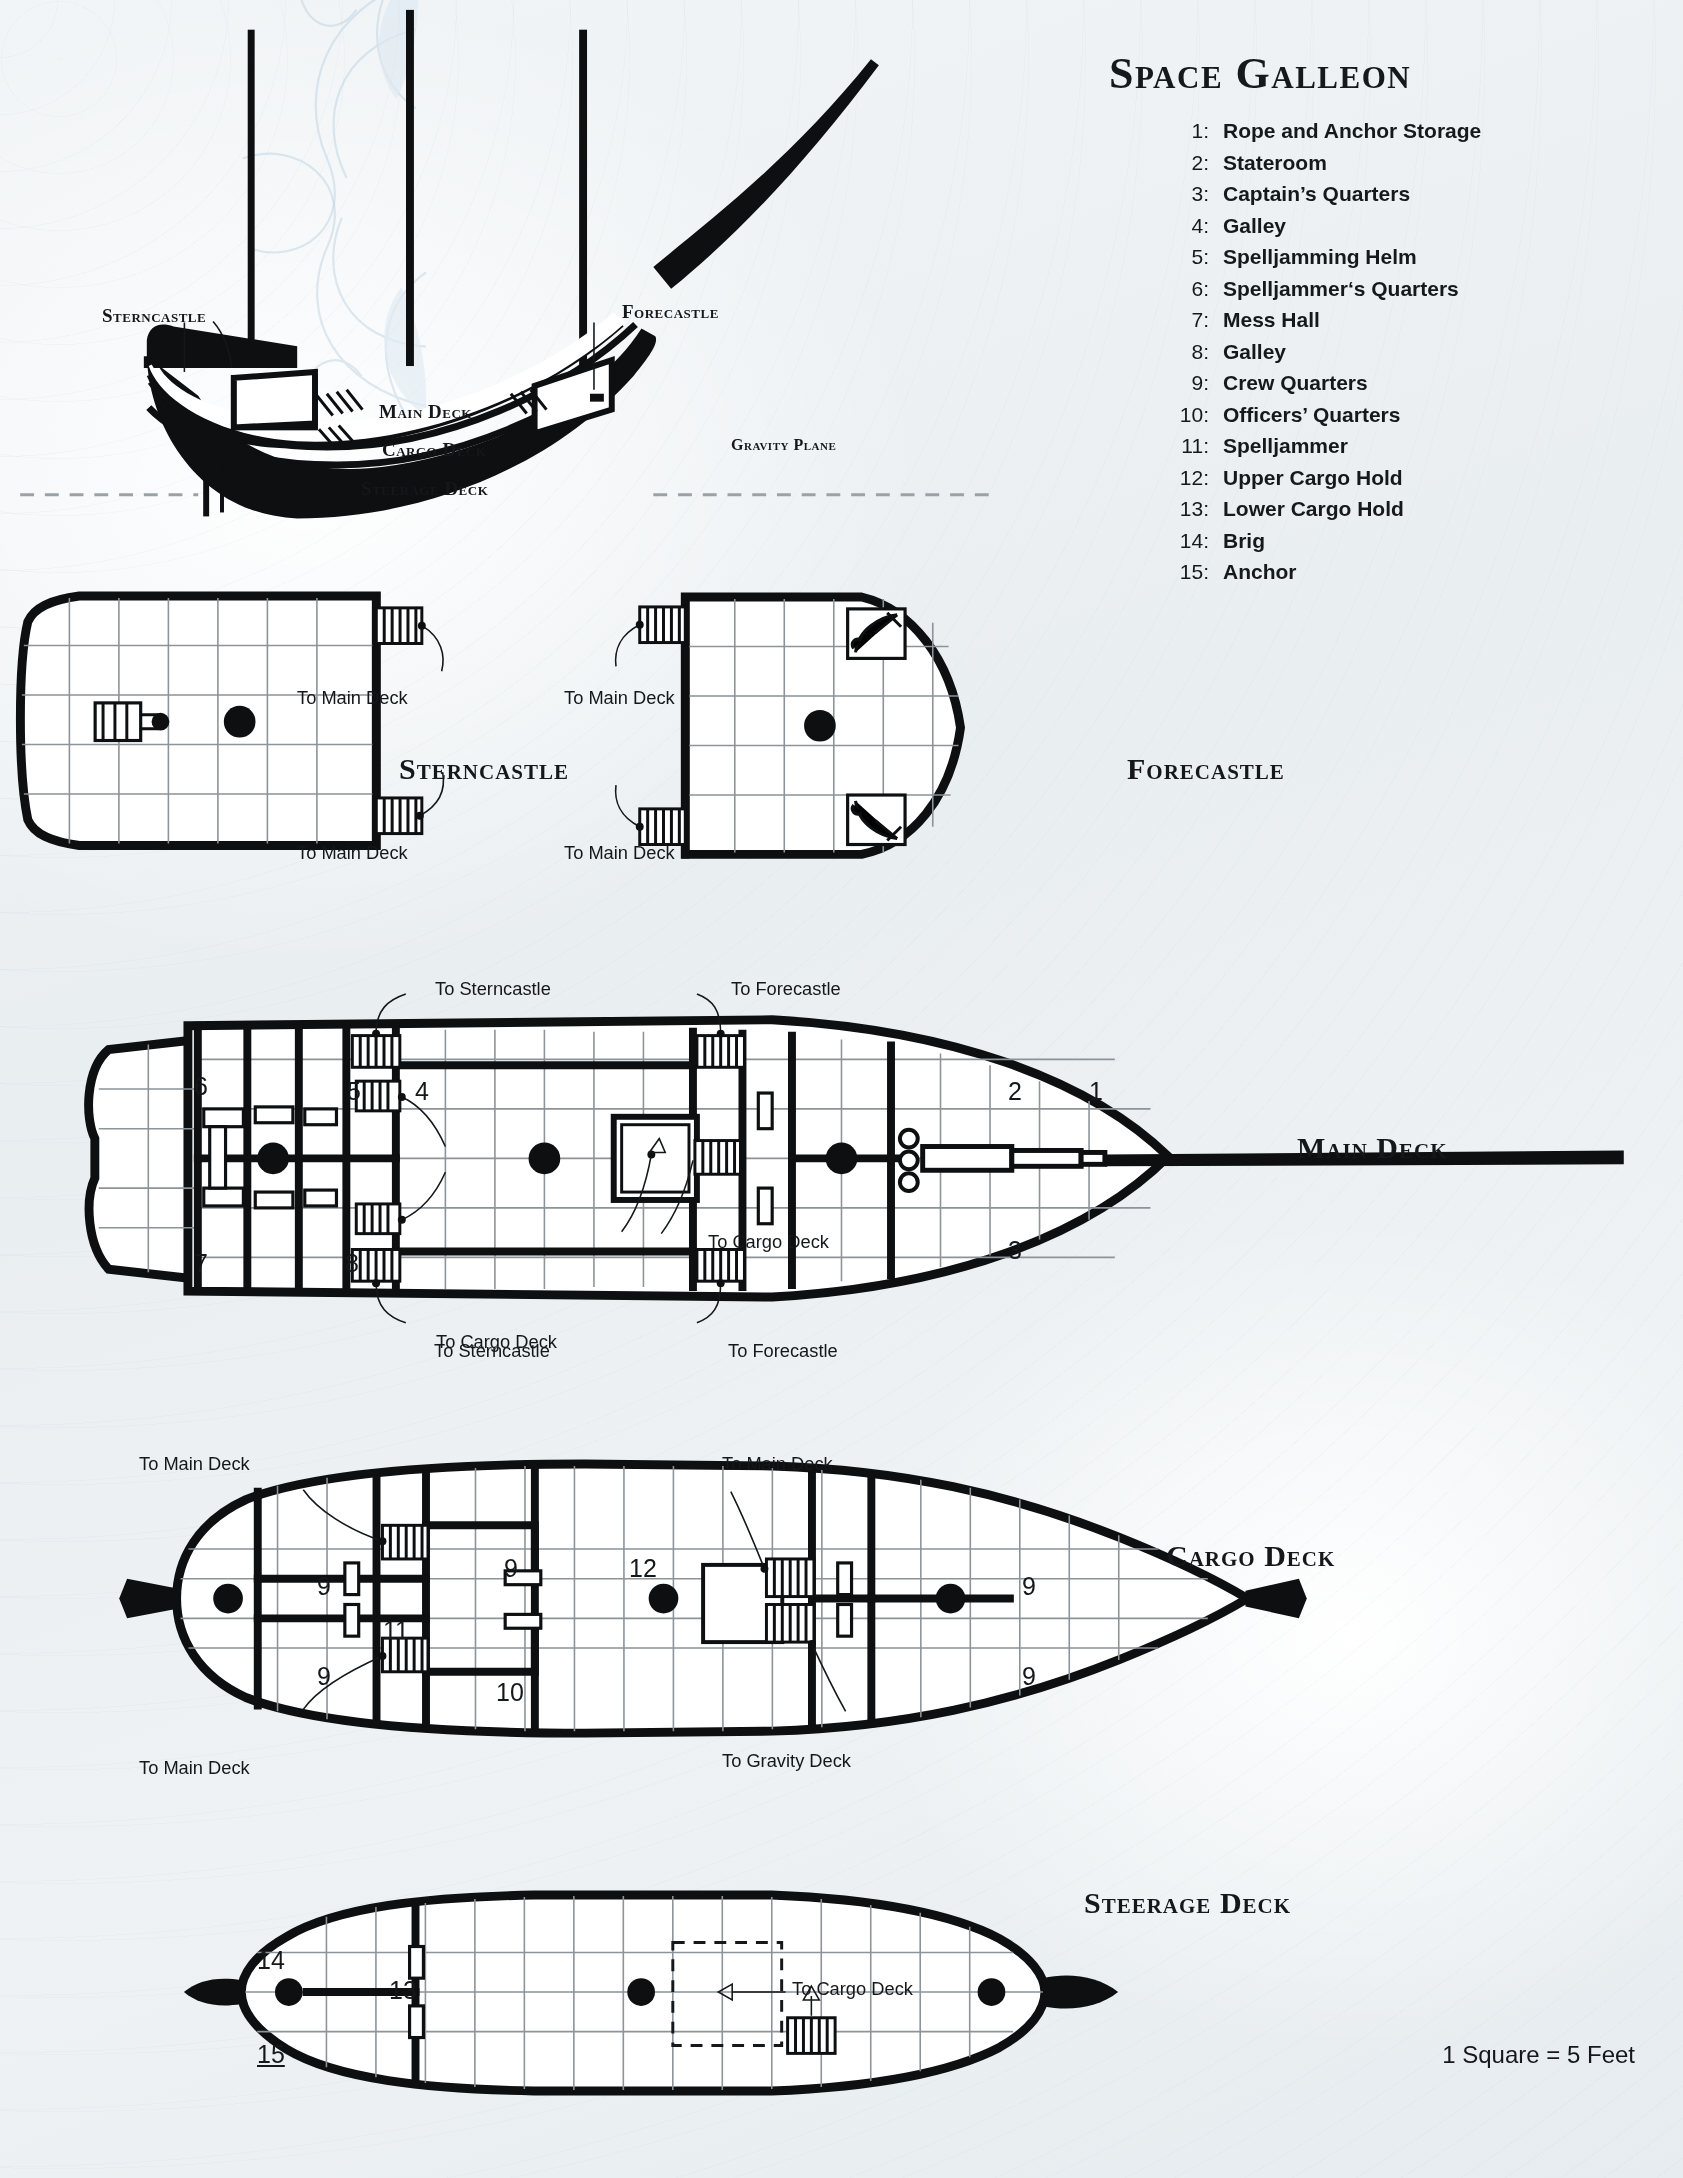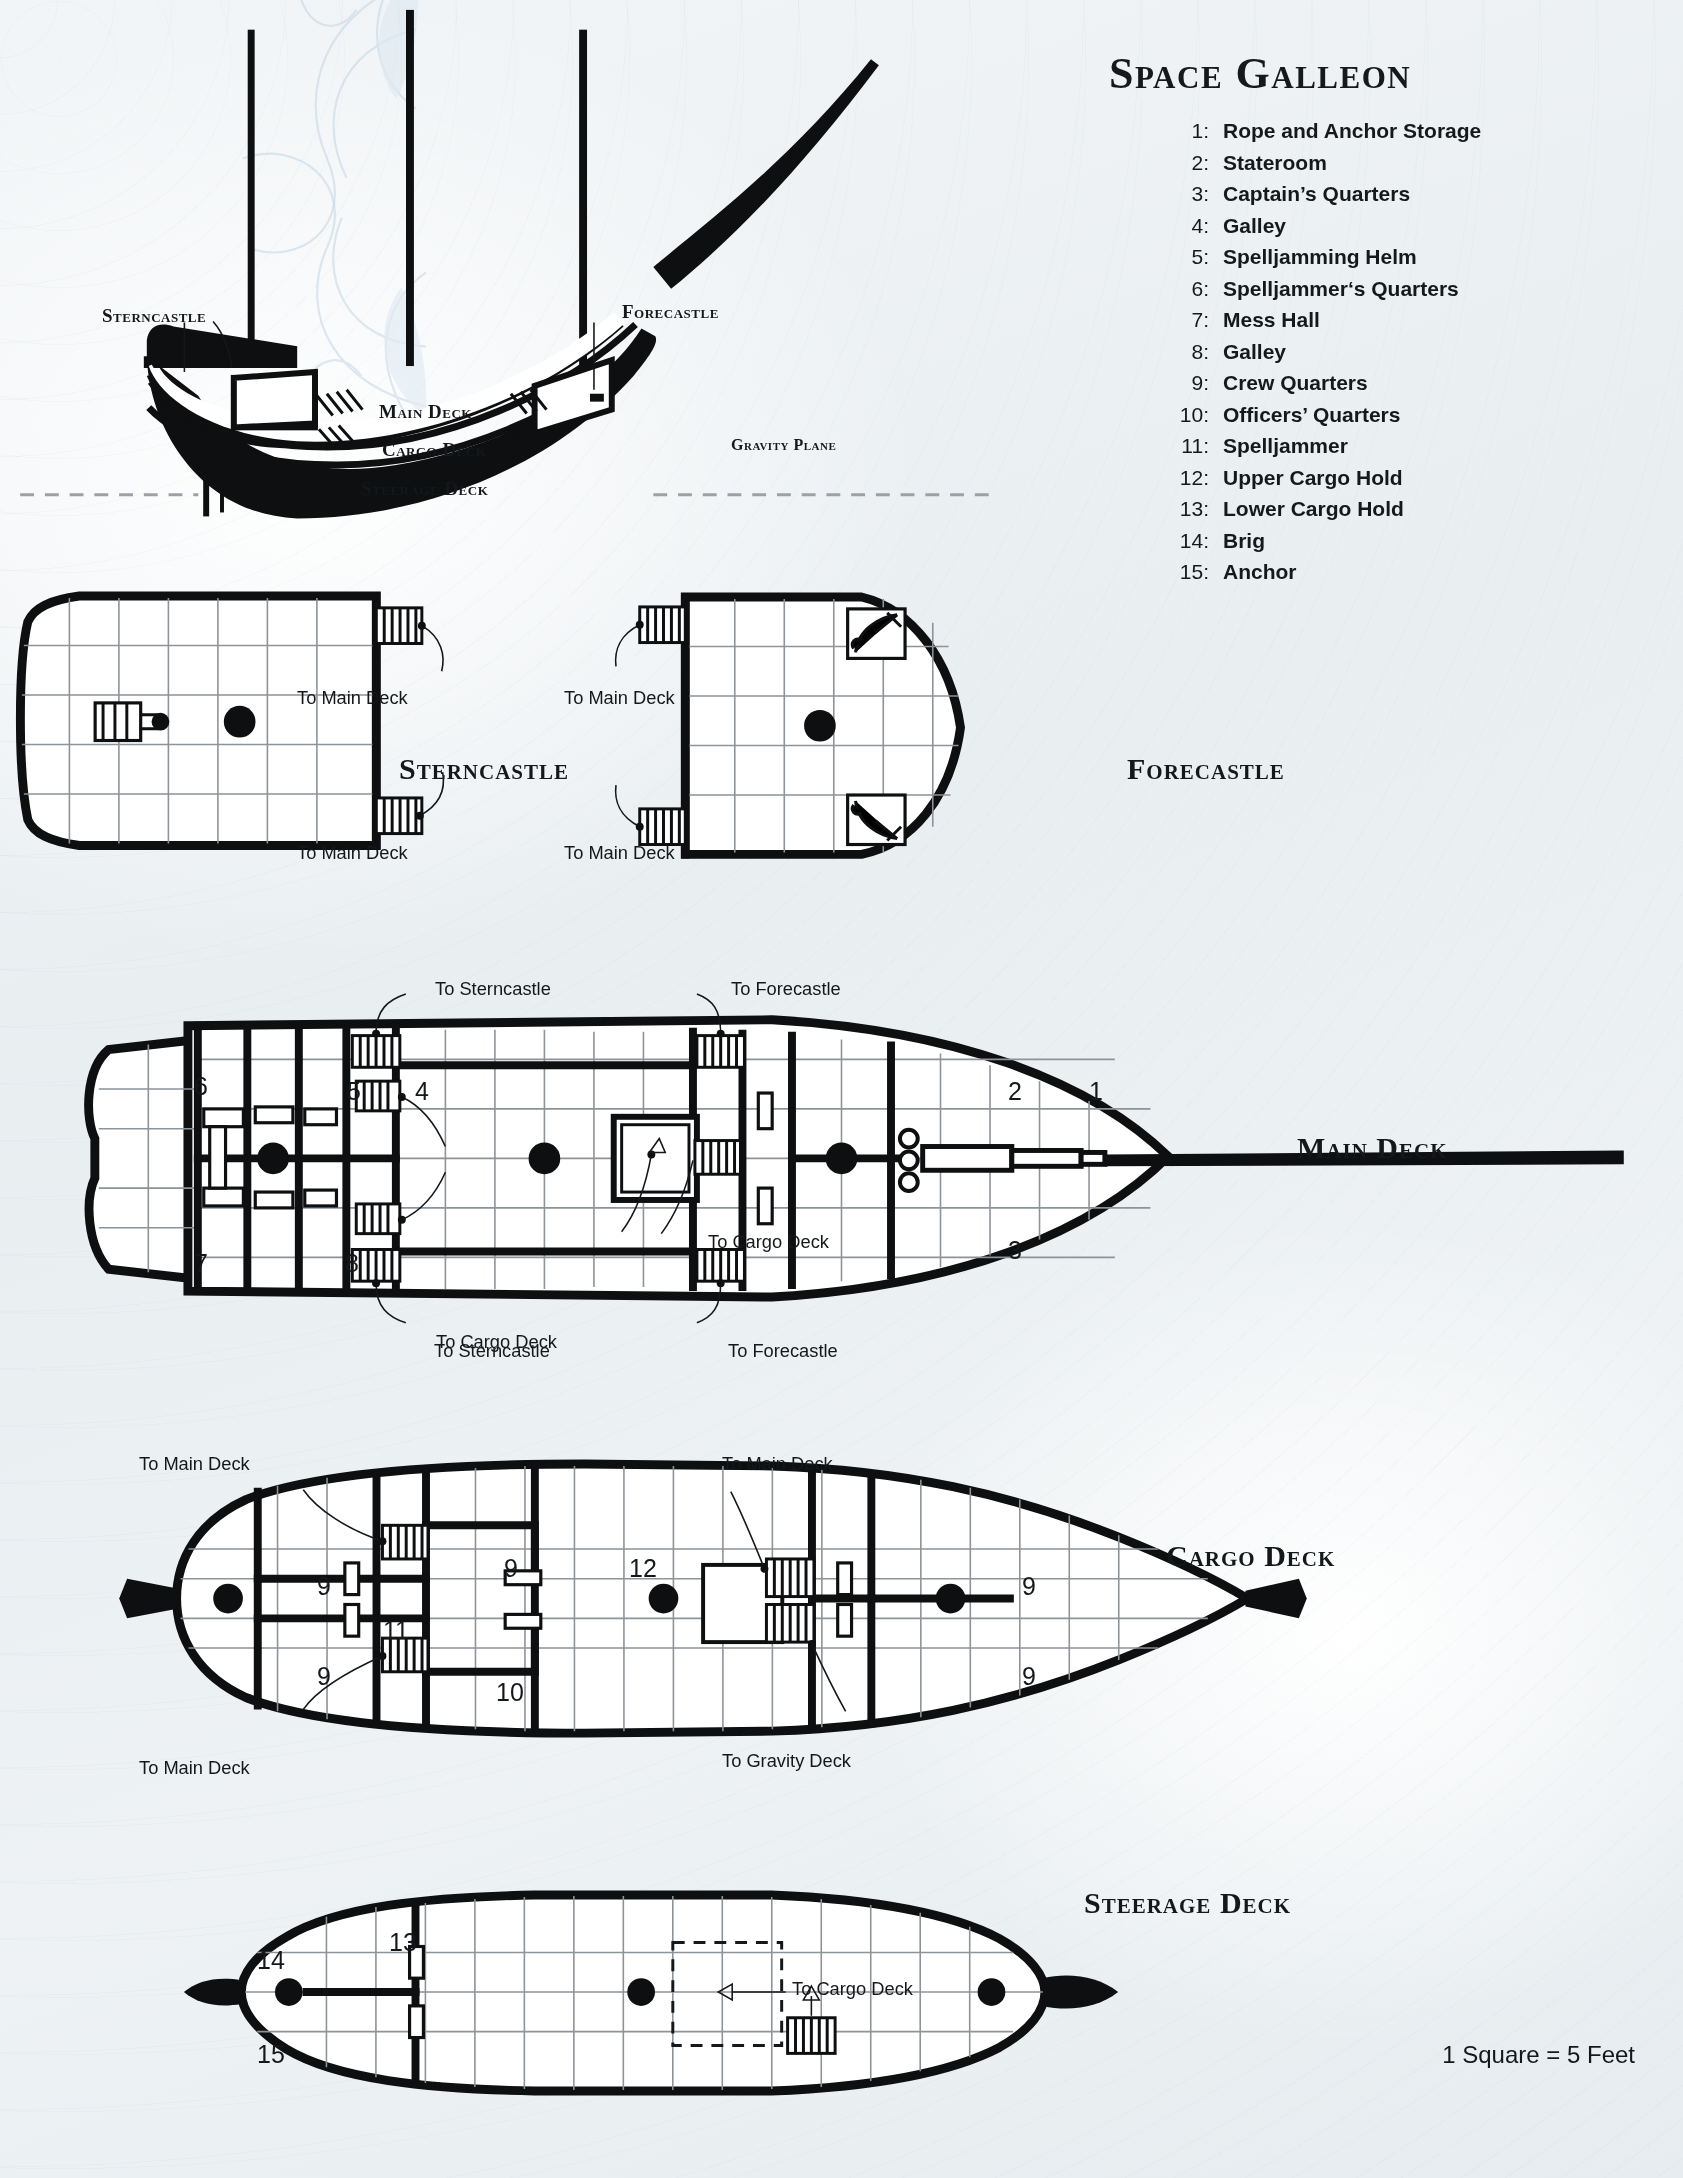--- a/index.html
+++ b/index.html
@@ -602,19 +602,19 @@
     <rect x="234" y="126" width="14" height="32" class="door"></rect>
   </g>
 
   <path class="lead" d="M614 112 L560 112"></path>
   <path class="lead" d="M560 104 L546 112 L560 120 Z" fill="#14181b"></path>
   <path class="lead" d="M640 136 L640 116"></path>
   <path class="lead" d="M632 120 L640 106 L648 120 Z" fill="#14181b"></path>
 </svg>
 
 <div class="roomnum" style="left:257px; top:1946px;">14</div>
-<div class="roomnum" style="left:257px; top:2040px;">15</div>
-<div class="roomnum" style="left:389px; top:1928px;text-align:center;">13</div>
+<div class="roomnum" style="left:257px; top:2040px;text-decoration:underline;">15</div>
+<div class="roomnum" style="left:389px; top:1976px;text-align:center;">13</div>
 <div class="callout" style="left:792px; top:1978px;">To Cargo Deck</div>
 <div class="deck-title" style="left:1084px; top:1886px;">Steerage Deck</div>
 
 <div class="scale-note">1 Square = 5 Feet</div>
 
 
 </body></html>

